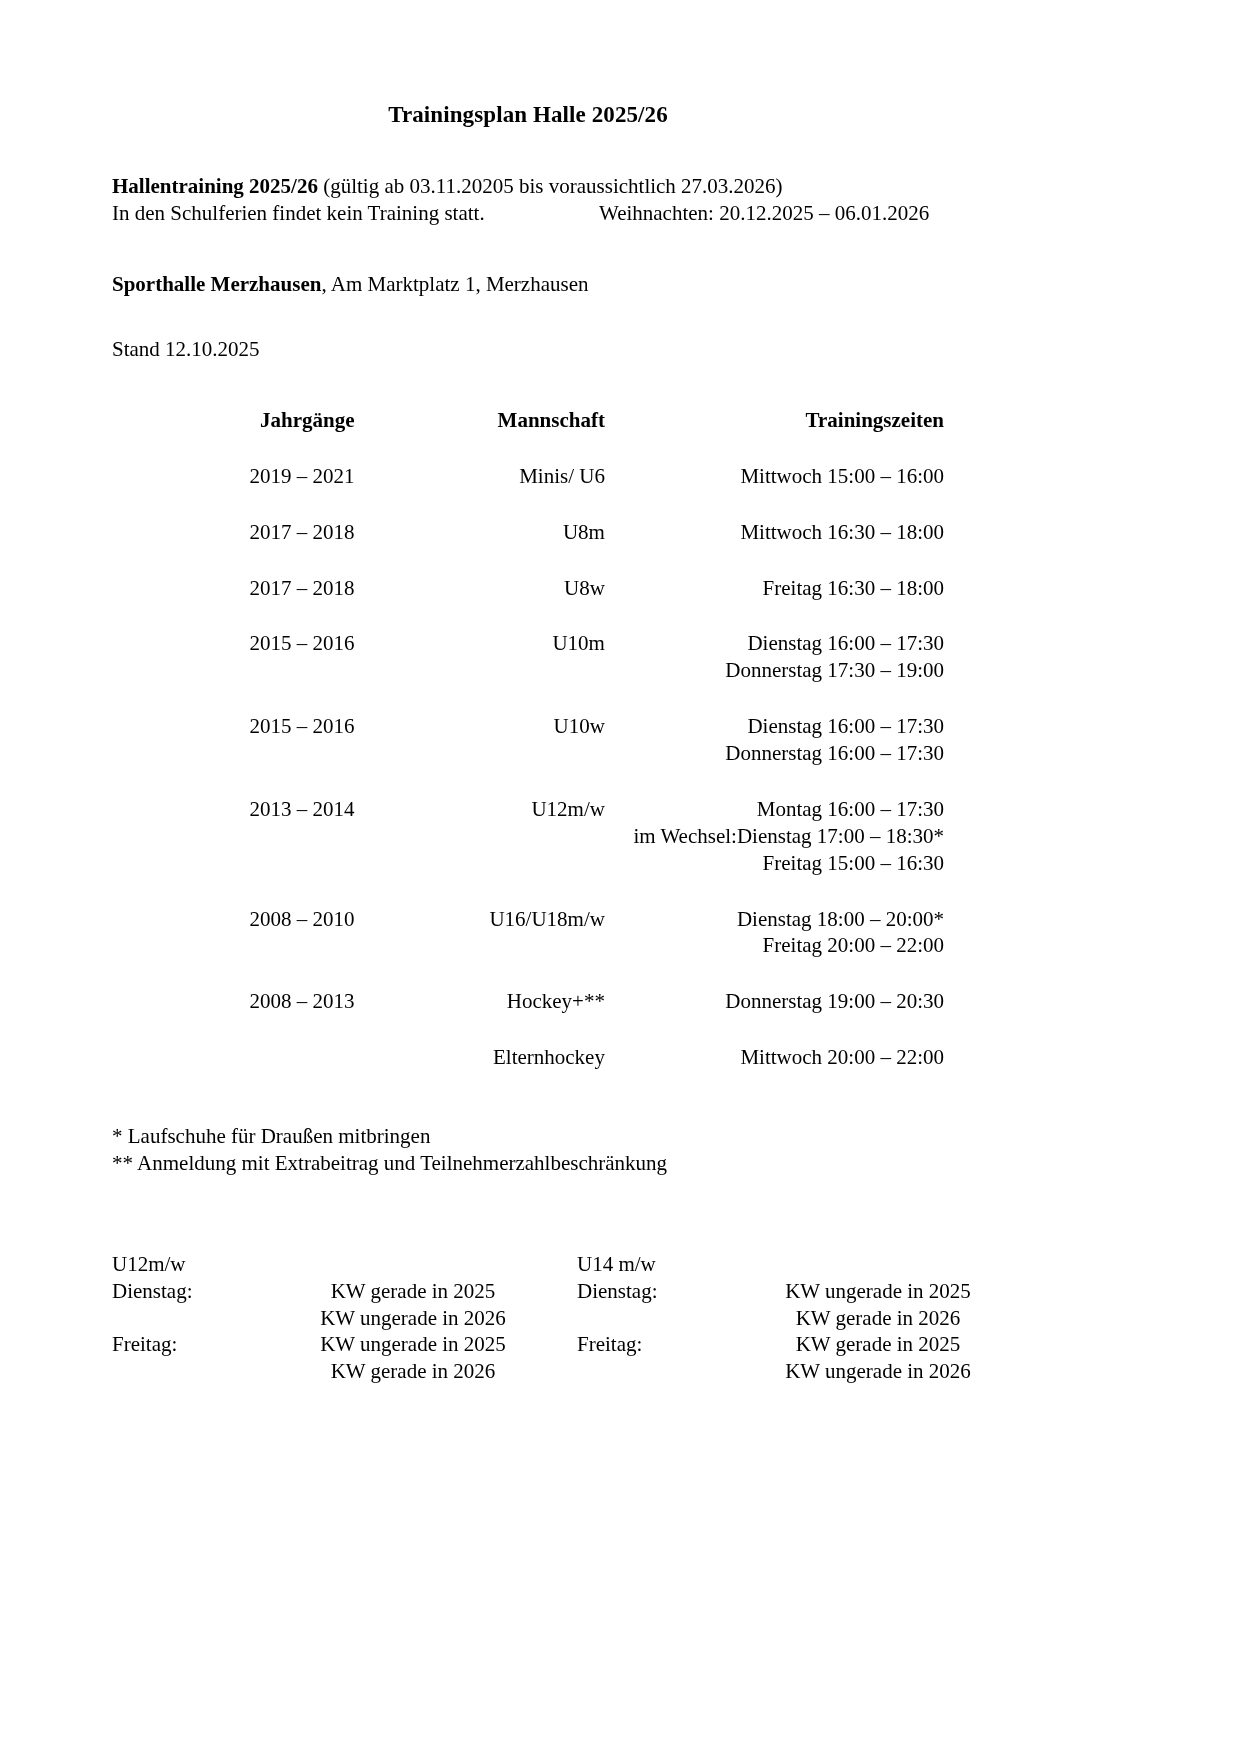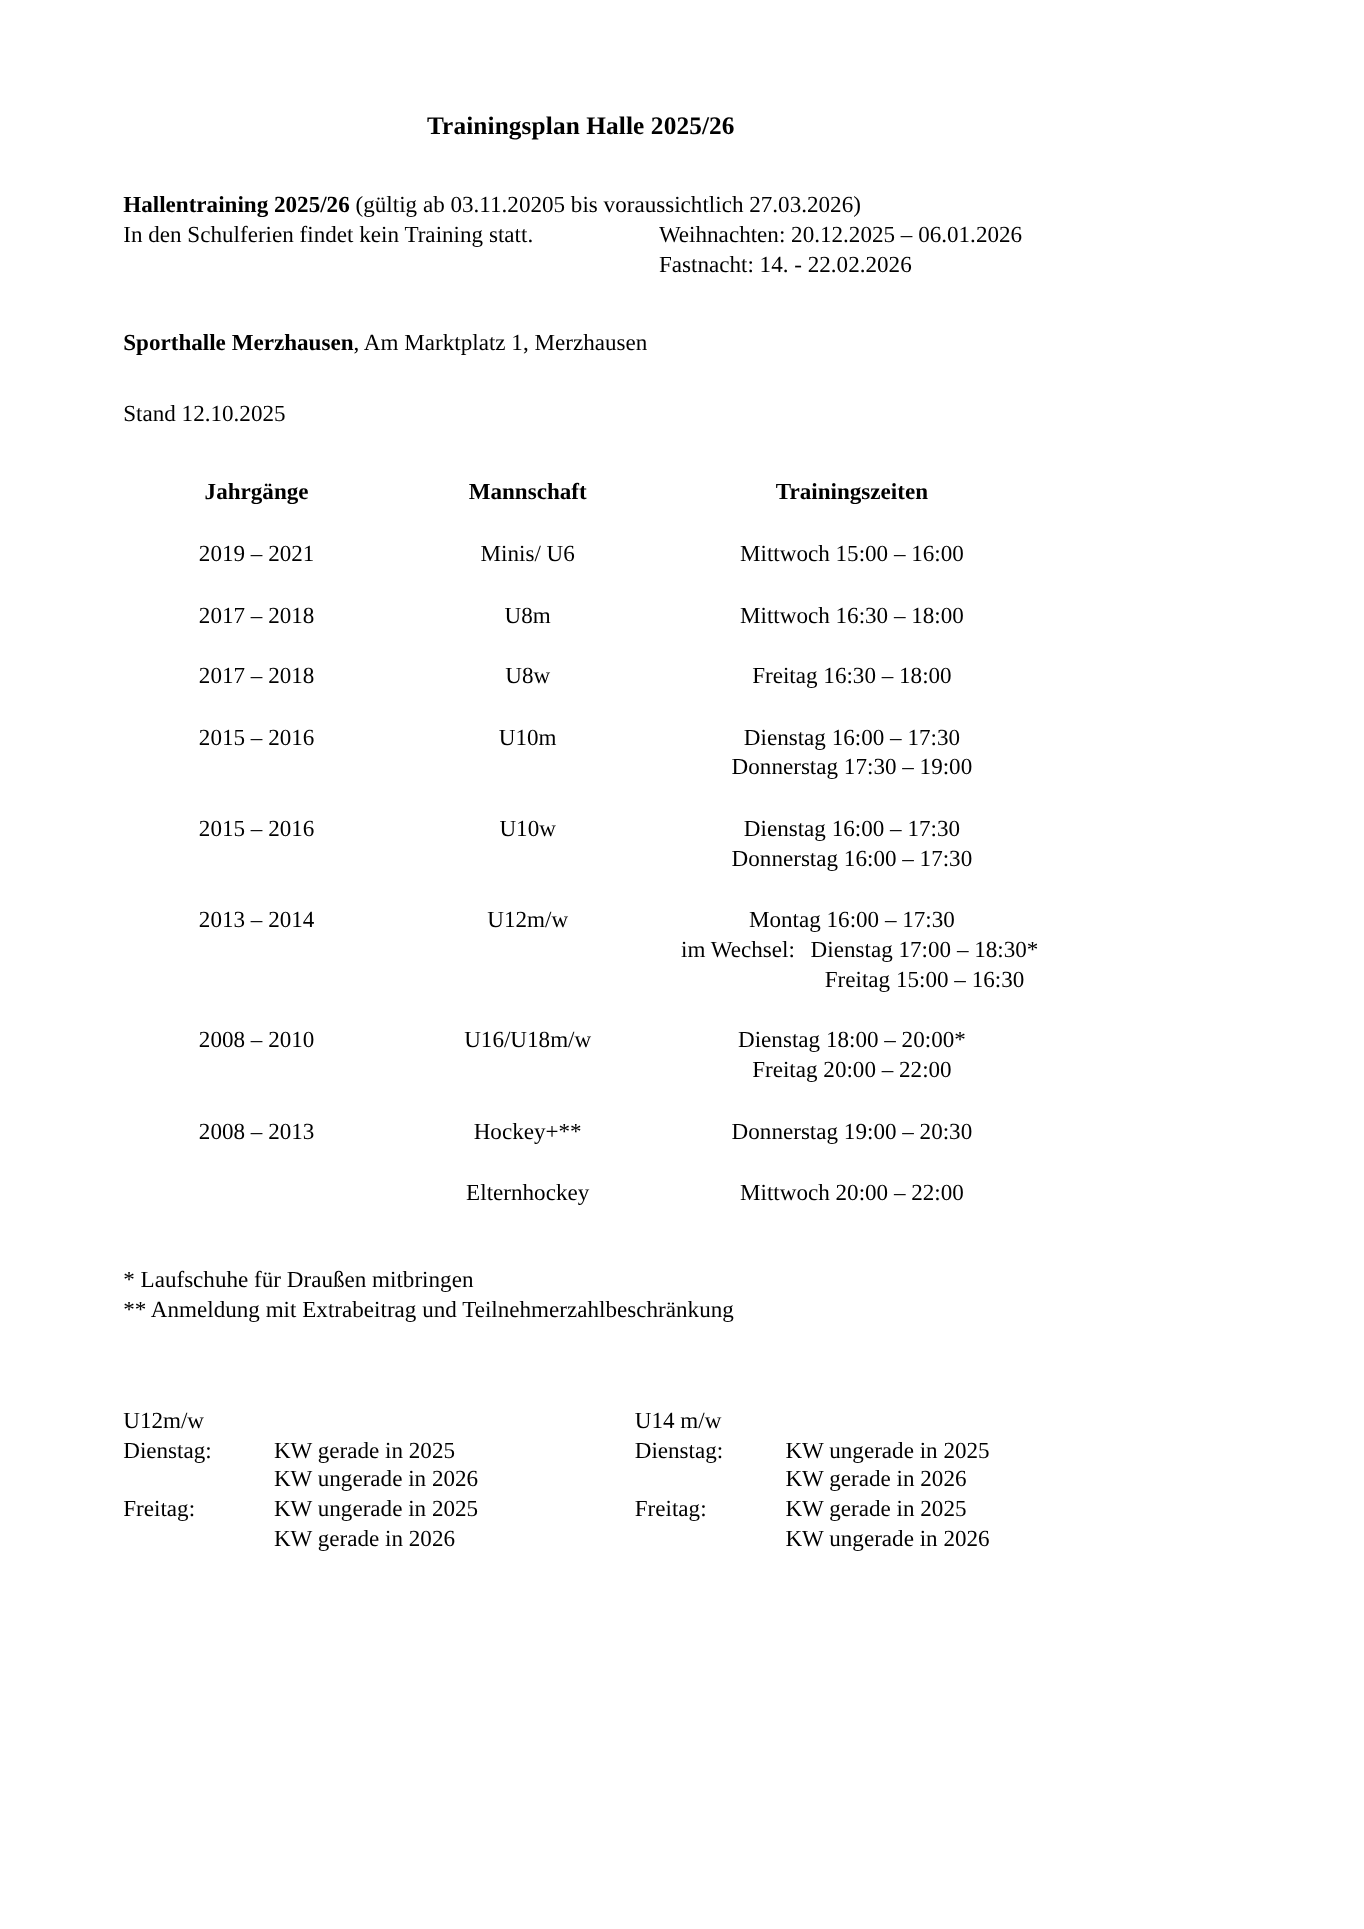--- a/index.html
+++ b/index.html
@@ -63,21 +63,21 @@
   }
 
   
   .schedule {
     width: 100%;
     border-collapse: collapse;
     margin: 0 0 4px 0;
   }
   .schedule th,
   .schedule td {
-    text-align: center;
+    text-align: right;
     vertical-align: top;
     padding: 0;
     border: none;
   }
   .schedule th {
     font-weight: bold;
     padding-bottom: 29px;
   }
   .col-years   { width: 264px; }
   .col-team    { width: 270px; }
@@ -134,37 +134,36 @@
     white-space: nowrap;
   }
   .kw-row {
     display: flex;
     white-space: nowrap;
   }
   .kw-day {
     flex: 0 0 137px;
     width: 137px;
   }
-  .kw-vals { flex: 1 1 auto; }
+  .kw-vals { flex: 1 1 auto; text-align: center; }
   .kw-vals span { display: block; white-space: nowrap; }
 </style>
 </head>
 <body>
 
 <div class="page">
 
   <h1 class="doc-title">Trainingsplan Halle 2025/26</h1>
 
   <div class="intro">
     <span class="intro-line"><span class="bold">Hallentraining 2025/26</span><span> (gültig ab 03.11.20205 bis voraussichtlich 27.03.2026)</span></span>
     <div class="intro-cols">
       <div class="intro-left">In den Schulferien findet kein Training statt.</div>
       <div class="intro-right">
         <span class="intro-line">Weihnachten: 20.12.2025 – 06.01.2026</span>
-        <span class="intro-line">Fastnacht: 14. - 22.02.2026</span>
       </div>
     </div>
   </div>
 
   <div class="venue"><span class="bold">Sporthalle Merzhausen</span><span>, Am Marktplatz 1, Merzhausen</span></div>
 
   <div class="stand">Stand 12.10.2025</div>
 
   <table class="schedule">
     <thead>

